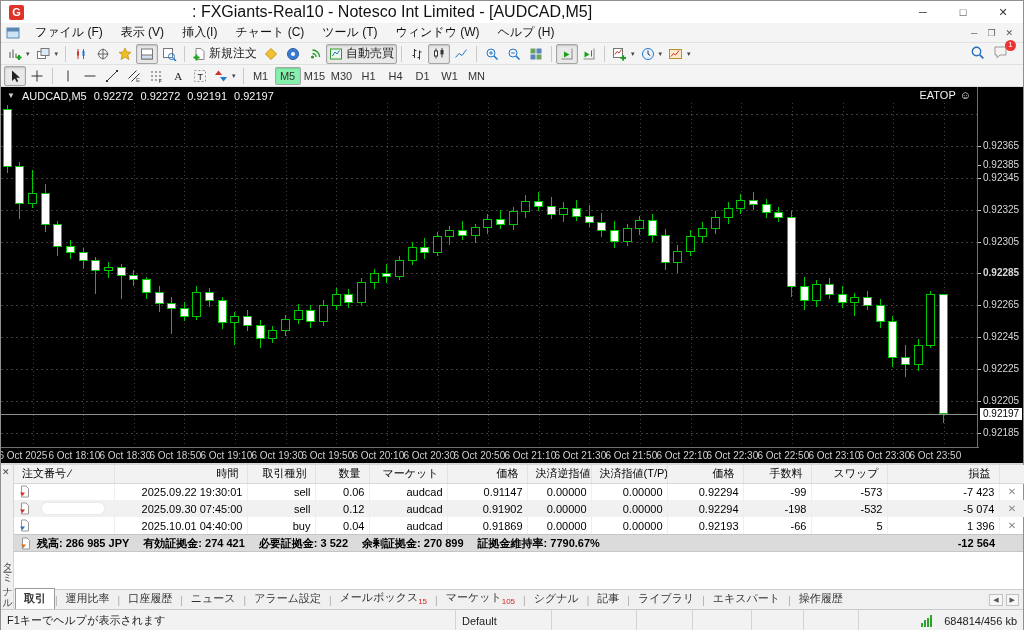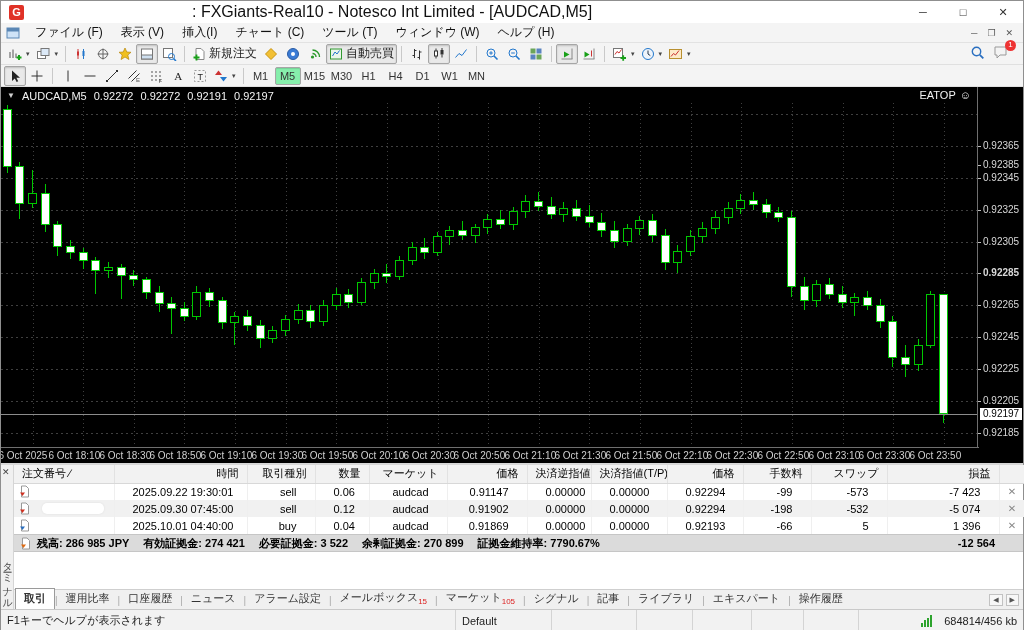--- a/index.html
+++ b/index.html
@@ -53,21 +53,21 @@
   
   .terminal { position:relative; flex:0 0 146px; background:#fff; border-top:2px solid #d7d7d7; display:flex; }
   .dock-strip { flex:0 0 13px; background:#f0f0f0; border-right:1px solid #d5d5d5; position:relative; }
   .dock-close { position:absolute; top:2px; left:1px; font-size:9px; color:#444; line-height:10px; }
   .dock-title { position:absolute; bottom:4px; left:0; width:13px; writing-mode:vertical-rl; font-size:10px; color:#444; letter-spacing:1px; }
   .term-main { flex:1; display:flex; flex-direction:column; min-width:0; }
   table.orders { border-collapse:collapse; table-layout:fixed; width:1011px; font-size:11px; }
   table.orders th { font-weight:normal; background:#f2f2f2; border-right:1px solid #e2e2e2; border-bottom:1px solid #d8d8d8;
     height:18px; padding:0 8px; text-align:right; white-space:nowrap; overflow:hidden;margin-left:8px; }
   table.orders th:first-child { text-align:left; }
-  table.orders td { height:17px; padding:0 18px; text-align:right; border-right:1px solid #efefef; white-space:nowrap; overflow:hidden; }
+  table.orders td { height:17px; padding:0 4px; text-align:right; border-right:1px solid #efefef; white-space:nowrap; overflow:hidden; }
   table.orders td:first-child { text-align:left; padding-left:4px; position:relative; }
   table.orders tr.alt td { background:#f1f1f1; }
   .redaction { position:absolute; left:28px; top:3px; width:62px; height:11px; background:#fff; border-radius:5px; box-shadow:0 0 2px #ddd; }
   .close-x { color:#888; font-size:10px; text-align:center !important; padding:0 4px !important; }
   .summary-row { height:18px; background:#dbdbdb; border-top:1px solid #c6c6c6; border-bottom:1px solid #c6c6c6;
     display:flex; align-items:center; font-weight:bold; font-size:11px; position:relative; padding-left:5px; }
   .summary-row .seg { margin-right:14px; white-space:nowrap; }
   .summary-profit { position:absolute; right:28px; }
   .term-filler { flex:1; background:#fff; }
 

